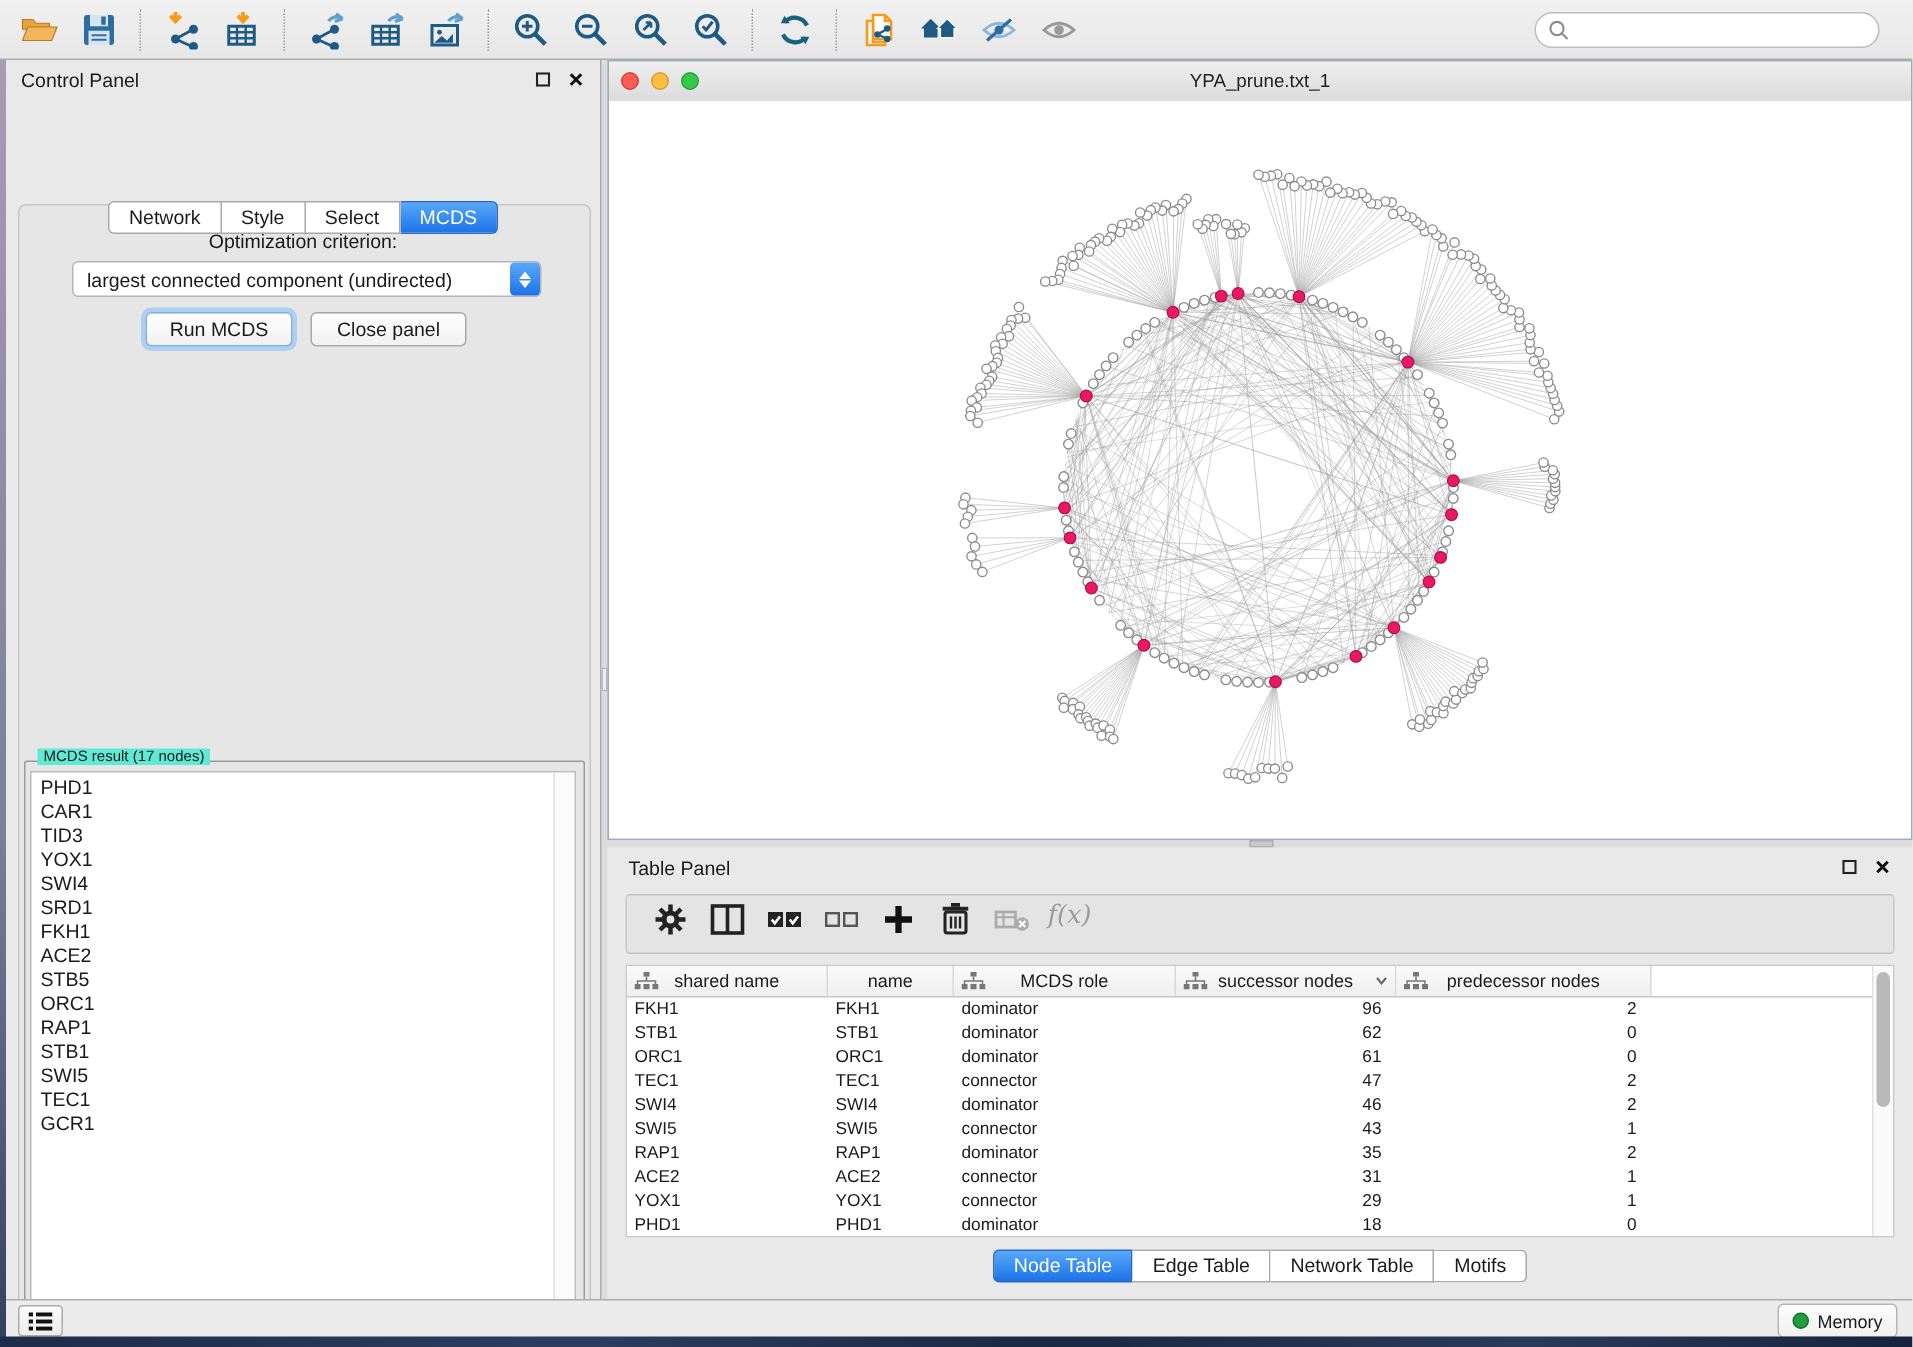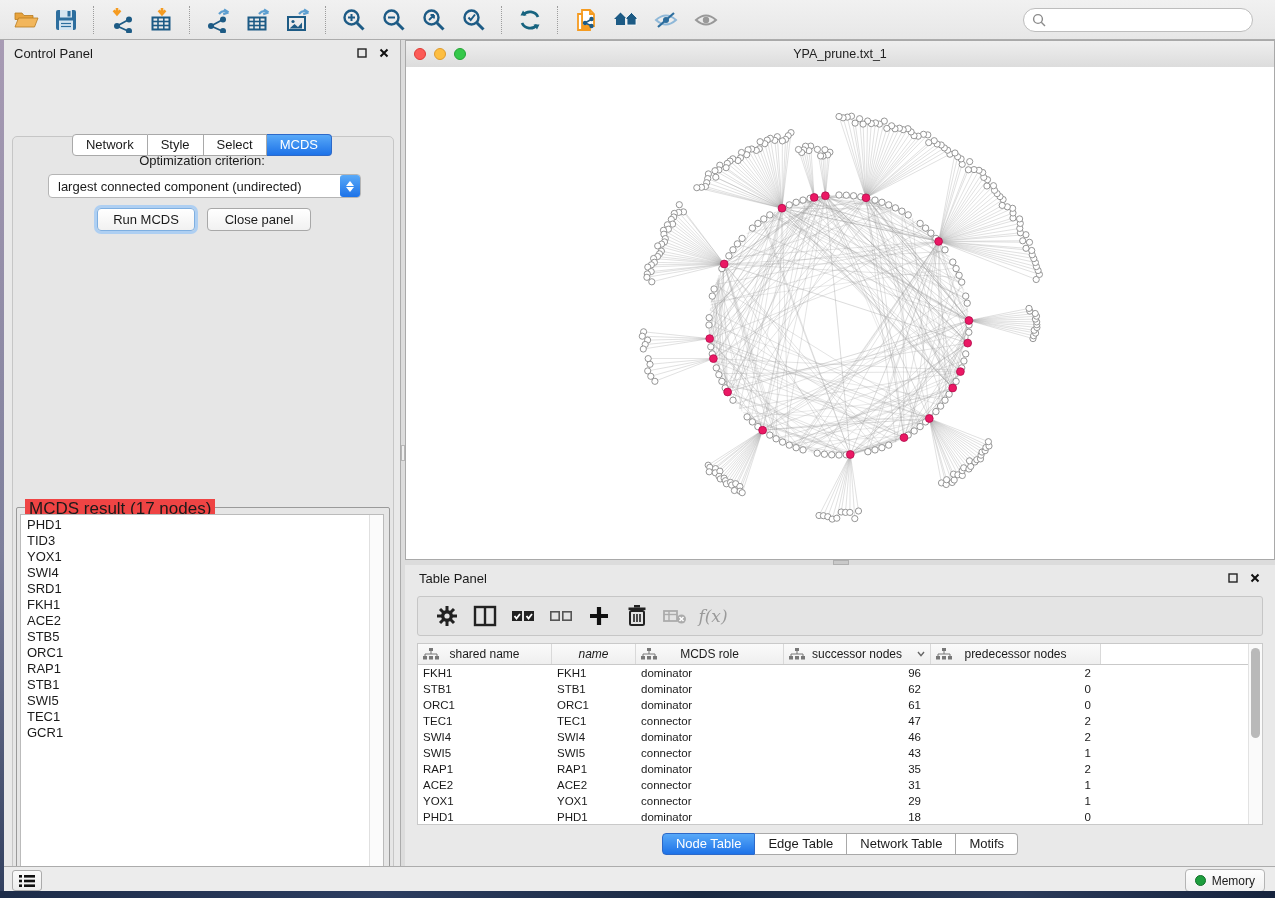--- a/index.html
+++ b/index.html
@@ -43,42 +43,42 @@
     display:flex;flex-direction:column;align-items:center;justify-content:center;gap:1px;margin-right:0px;}
   .chev{width:0;height:0;border-left:4px solid transparent;border-right:4px solid transparent;}
   .chev.up{border-bottom:5px solid #fff;}
   .chev.down{border-top:5px solid #fff;}
   .aq-btn{position:absolute;height:23px;background:linear-gradient(#FFFFFF,#F1F1F1);border:1px solid #A8A8A8;
     border-radius:4px;font-size:13px;text-align:center;box-sizing:border-box;padding-top:3px;}
   #run-btn{left:93px;top:168px;width:98px;border-color:#7FAFE0;box-shadow:0 0 0 3px #AECFF2;}
   #close-btn{left:203px;top:168px;width:104px;}
   
   #mcds-group{position:absolute;left:12px;top:467px;width:372px;height:371px;border:1px solid #9A9A9A;border-radius:2px;}
-  #mcds-legend{position:absolute;left:8px;top:-9px;background:#ef4444;padding:0 4px;font-size:17px;}
+  #mcds-legend{position:absolute;left:8px;top:-9px;background:#5eead4;padding:0 4px;font-size:10px;}
   #mcds-list{position:absolute;left:3px;top:6px;width:364px;height:360px;background:#fff;border:1px solid #BBB;
     box-sizing:border-box;overflow:hidden;display:flex;}
   #mcds-items{flex:1;padding:2px 0 0 6px;font-size:13px;line-height:16px;}
   #mcds-scroll{width:13px;border-left:1px solid #E0E0E0;background:#FBFBFB;}
   
   #v-splitter{position:absolute;left:400px;top:40px;width:5px;height:826px;background:#DCDCDC;border-left:1px solid #ABABAB;box-sizing:border-box;}
   #v-grip{position:absolute;left:0px;top:405px;width:4px;height:16px;background:#EFEFEF;border:1px solid #B6B6B6;box-sizing:border-box;}
   #h-splitter{position:absolute;left:405px;top:560px;width:870px;height:5px;background:#DCDCDC;}
   #h-grip{position:absolute;left:428px;top:0px;width:16px;height:5px;background:#C9C9C9;border:1px solid #B0B0B0;box-sizing:border-box;}
   
   #network-window{position:absolute;left:405px;top:40px;width:870px;height:520px;background:#7dd3fc;border:1px solid #A9A9A9;box-sizing:border-box;}
   #net-titlebar{height:26px;background:linear-gradient(#EFEFEF,#DCDCDC);border-bottom:1px solid #B3B3B3;
     display:flex;align-items:center;position:relative;}
   .tl{width:12px;height:12px;border-radius:50%;margin-left:8px;}
   #net-title{position:absolute;left:0;right:0;text-align:center;font-size:12.5px;color:#222;}
   #net-canvas{position:absolute;left:0;top:26px;width:868px;height:492px;background:#fff;}
   
   #table-panel{position:absolute;left:405px;top:565px;width:870px;height:301px;background:#E9E9E9;box-sizing:border-box;}
   #tp-toolbar{position:absolute;left:12px;top:31px;width:846px;height:40px;background:#E4E4E4;
     border:1px solid #C6C6C6;border-radius:3px;display:flex;align-items:center;padding-left:10px;box-sizing:border-box;}
-  .tp-btn{width:38px;height:32px;display:flex;align-items:center;justify-content:center;}
+  .tp-btn{width:38px;height:32px;display:flex;align-items:flex-start;justify-content:center;}
   .fx{font-family:"DejaVu Serif","Liberation Serif",serif;font-style:italic;font-size:17px;color:#9a9a9a;}
   #node-table{position:absolute;left:12px;top:78px;width:846px;height:182px;background:#fff;border:1px solid #C9C9C9;box-sizing:border-box;display:flex;}
   #table-main{flex:1;overflow:hidden;}
   #table-header{height:20px;display:flex;background:#F4F4F4;border-bottom:1px solid #C9C9C9;font-size:12px;}
   .hcell{position:relative;display:flex;align-items:center;justify-content:center;border-right:1px solid #D9D9D9;box-sizing:border-box;background:linear-gradient(#FAFAFA,#EFEFEF);}
   .hcell .tree{position:absolute;left:5px;top:4px;}
   .hcell .colmenu{position:absolute;right:5px;top:7px;}
   .hfill{flex:1;background:#fff;}
   .trow{height:16px;display:flex;font-size:11.5px;align-items:center;}
   .tcell{box-sizing:border-box;padding:0 10px 0 5px;white-space:nowrap;overflow:hidden;}
@@ -321,20 +321,21 @@
         <span class="chev down"></span>
       </span>
   </div>
   <div class="aq-btn" id="run-btn">Run MCDS</div>
   <div class="aq-btn" id="close-btn">Close panel</div>
   <div id="mcds-group">
     <div id="mcds-legend">MCDS result (17 nodes)</div>
     <div id="mcds-list">
       <div id="mcds-items">
           <div>PHD1</div>
+          <div>CAR1</div>
           <div>TID3</div>
           <div>YOX1</div>
           <div>SWI4</div>
           <div>SRD1</div>
           <div>FKH1</div>
           <div>ACE2</div>
           <div>STB5</div>
           <div>ORC1</div>
           <div>RAP1</div>
           <div>STB1</div>
@@ -1279,21 +1280,21 @@
                   <rect x="6" y="0" width="4" height="3"></rect>
                   <rect x="0" y="8" width="4" height="3.5"></rect>
                   <rect x="6" y="8" width="4" height="3.5"></rect>
                   <rect x="12" y="8" width="4" height="3.5"></rect>
                 </g>
                 <path d="M8 3 v3 M2 8 V6 h12 v2" stroke="#777" fill="none"></path>
               </svg>
             </span>
             <span>shared name</span>
           </div>
-          <div class="hcell" style="width: 84px; font-style: italic;">
+          <div class="hcell" style="width: 84px;">
             <span>name</span>
           </div>
           <div class="hcell" style="width: 148px;">
             <span class="tree">
               <svg width="16" height="12" viewBox="0 0 16 12">
                 <g fill="#777">
                   <rect x="6" y="0" width="4" height="3"></rect>
                   <rect x="0" y="8" width="4" height="3.5"></rect>
                   <rect x="6" y="8" width="4" height="3.5"></rect>
                   <rect x="12" y="8" width="4" height="3.5"></rect>

